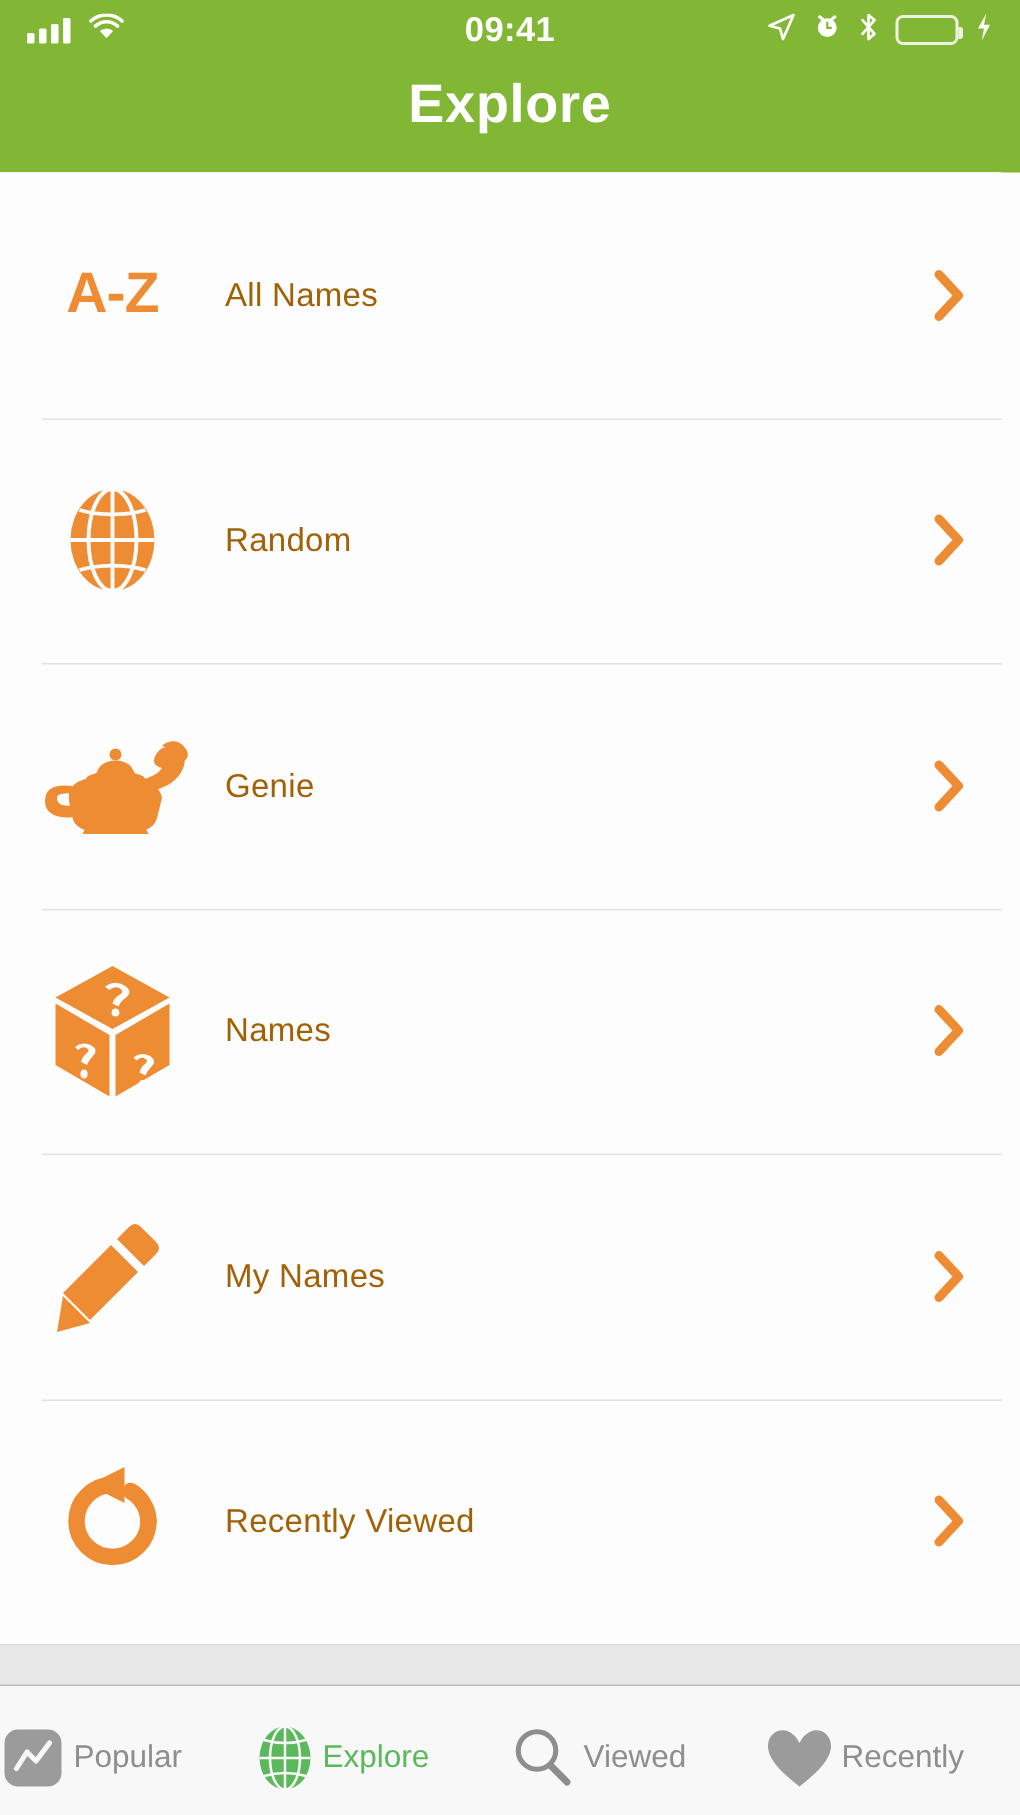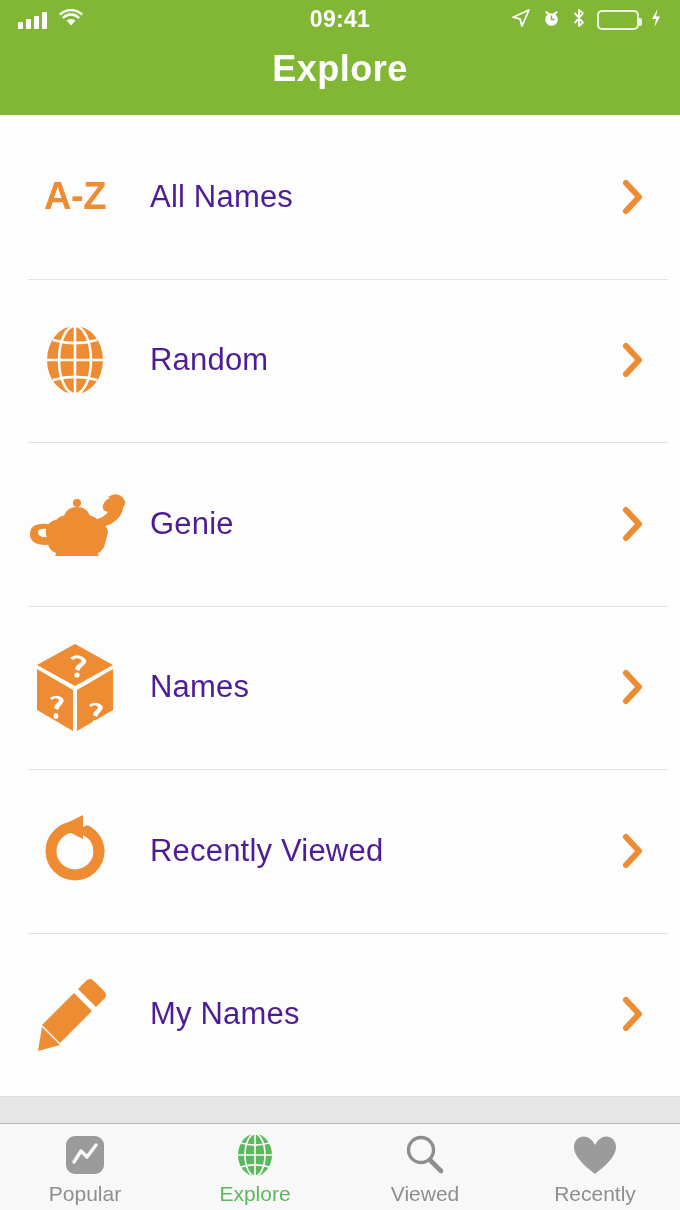--- a/index.html
+++ b/index.html
@@ -61,42 +61,42 @@
     content:""; position:absolute; top:0; left:28px; right:0; height:1px;
     background:#e2e2e2;
   }
   .row::after {
     content:""; position:absolute; bottom:0; left:28px; right:0; height:0;
   }
   .row-icon {
     width:150px; min-width:150px; display:flex; align-items:center; justify-content:center;
   }
   .row-label {
-    font-size:31px; color:#4c1d95; letter-spacing:.2px; flex:1;
+    font-size:22px; color:#a16207; letter-spacing:.2px; flex:1;
   }
   .chev { width:70px; min-width:70px; display:flex; align-items:center; justify-content:center; }
 
   .az {
     color:#EE8C33; font-size:38px; font-weight:bold; letter-spacing:-.5px;
   }
 
   
   .strip {
     position:absolute; top:1096px; left:0; width:680px; height:27px;
     background:#e7e7e7; border-top:1px solid #dcdcdc;
   }
 
   
   .tabbar {
     position:absolute; bottom:0; left:0; width:680px; height:87px;
     background:#f8f8f8; border-top:1px solid #b8b8b8;
     display:flex; align-items:flex-start;
   }
   .tab {
-    flex:1; height:100%; display:flex; flex-direction:column;
+    flex:1; height:100%; display:flex; 
     align-items:center; justify-content:flex-start; padding-top:9px; gap:5px;
   }
   .tab-ico { height:44px; display:flex; align-items:center; justify-content:center; }
   .tab-label { font-size:21px; color:#8e8e8e; }
   .tab.active .tab-label { color:#5CB85C; }
 
   .dots { display:flex; gap:9px; align-items:center; }
   .dots span { width:14px; height:14px; border-radius:50%; background:#9a9a9a; display:block; }
 </style>
 </head>
@@ -236,45 +236,45 @@
       <div class="row-label">Names</div>
       <div class="chev">
         <svg width="26" height="40" viewBox="0 0 26 40">
           <path d="M6 6 L19 20 L6 34" fill="none" stroke="#EE8C33" stroke-width="6" stroke-linecap="round" stroke-linejoin="round"></path>
         </svg>
       </div>
     </div>
 
     <div class="row">
       <div class="row-icon">
-        <svg width="84" height="84" viewBox="0 0 84 84">
-          <path d="M42 18 a24 24 0 1 0 24 24" fill="none" stroke="#EE8C33" stroke-width="11" stroke-linecap="round"></path>
-          <path d="M66 42 a24 24 0 0 0 -12 -20" fill="none" stroke="#EE8C33" stroke-width="11" stroke-linecap="round"></path>
-          <path d="M50 6 L50 30 L26 18 Z" fill="#EE8C33"></path>
-        </svg>
-      </div>
-      <div class="row-label">Recently Viewed</div>
-      <div class="chev">
-        <svg width="26" height="40" viewBox="0 0 26 40">
-          <path d="M6 6 L19 20 L6 34" fill="none" stroke="#EE8C33" stroke-width="6" stroke-linecap="round" stroke-linejoin="round"></path>
-        </svg>
-      </div>
-    </div>
-
-    <div class="row">
-      <div class="row-icon">
         <svg width="78" height="82" viewBox="0 0 78 82">
           <g fill="#EE8C33">
             <path d="M50 8 q4 -4 8 0 l10 10 q4 4 0 8 l-8 8 l-18 -18 Z"></path>
             <path d="M38 20 l18 18 l-32 32 l-18 -18 Z"></path>
             <path d="M6 54 l18 18 l-22 6 Z"></path>
           </g>
         </svg>
       </div>
       <div class="row-label">My Names</div>
+      <div class="chev">
+        <svg width="26" height="40" viewBox="0 0 26 40">
+          <path d="M6 6 L19 20 L6 34" fill="none" stroke="#EE8C33" stroke-width="6" stroke-linecap="round" stroke-linejoin="round"></path>
+        </svg>
+      </div>
+    </div>
+
+    <div class="row">
+      <div class="row-icon">
+        <svg width="84" height="84" viewBox="0 0 84 84">
+          <path d="M42 18 a24 24 0 1 0 24 24" fill="none" stroke="#EE8C33" stroke-width="11" stroke-linecap="round"></path>
+          <path d="M66 42 a24 24 0 0 0 -12 -20" fill="none" stroke="#EE8C33" stroke-width="11" stroke-linecap="round"></path>
+          <path d="M50 6 L50 30 L26 18 Z" fill="#EE8C33"></path>
+        </svg>
+      </div>
+      <div class="row-label">Recently Viewed</div>
       <div class="chev">
         <svg width="26" height="40" viewBox="0 0 26 40">
           <path d="M6 6 L19 20 L6 34" fill="none" stroke="#EE8C33" stroke-width="6" stroke-linecap="round" stroke-linejoin="round"></path>
         </svg>
       </div>
     </div>
 
   </div>
 
   <div class="strip"></div>

